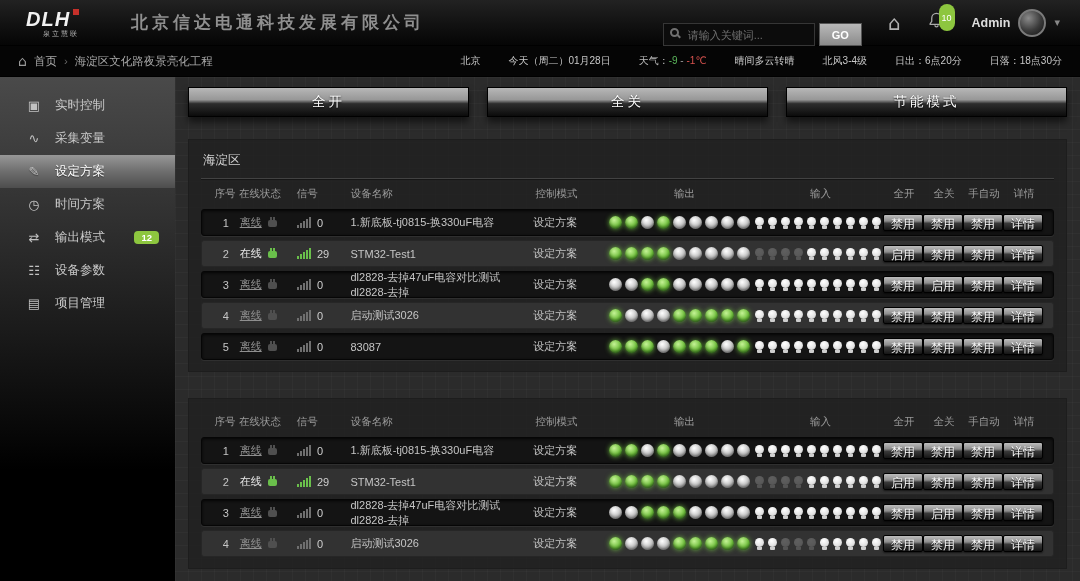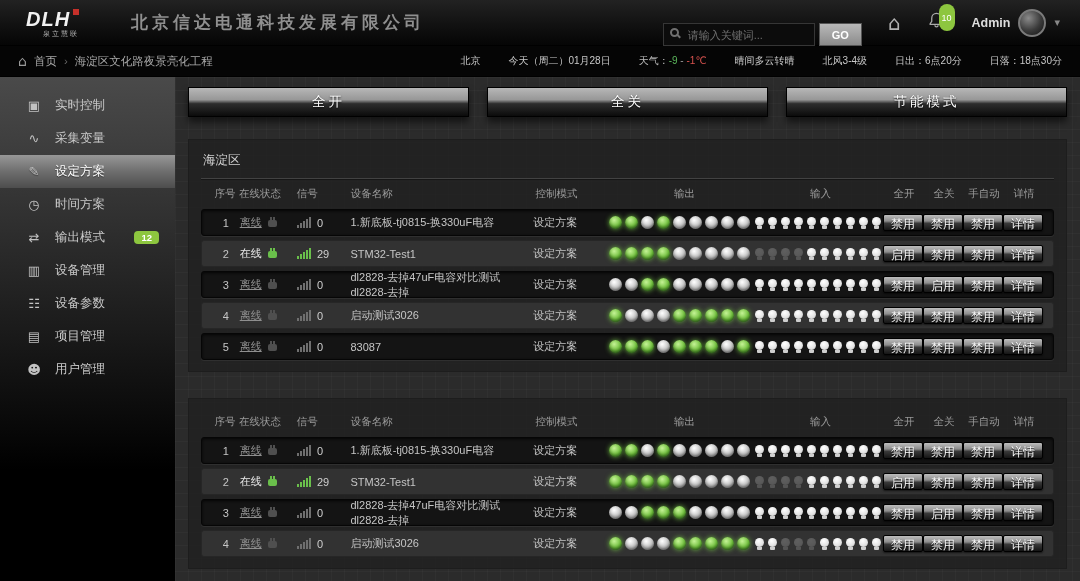--- a/index.html
+++ b/index.html
@@ -202,35 +202,27 @@
       </div>
       <div class="side-item" data-name="sidebar-item-clock">
         <span class="side-icon" data-name="clock-icon"></span>
         <span class="side-label" data-name="sidebar-item-label">时间方案</span>
       </div>
       <div class="side-item" data-name="sidebar-item-swap">
         <span class="side-icon" data-name="swap-icon"></span>
         <span class="side-label" data-name="sidebar-item-label">输出模式</span>
         <span class="side-badge" data-name="sidebar-badge">12</span>
       </div>
-      <div class="side-item" data-name="sidebar-item-device">
-        <span class="side-icon" data-name="device-icon"></span>
-        <span class="side-label" data-name="sidebar-item-label">设备管理</span>
-      </div>
       <div class="side-item" data-name="sidebar-item-network">
         <span class="side-icon" data-name="network-icon"></span>
         <span class="side-label" data-name="sidebar-item-label">设备参数</span>
       </div>
       <div class="side-item" data-name="sidebar-item-list">
         <span class="side-icon" data-name="list-icon"></span>
         <span class="side-label" data-name="sidebar-item-label">项目管理</span>
-      </div>
-      <div class="side-item" data-name="sidebar-item-user">
-        <span class="side-icon" data-name="user-icon"></span>
-        <span class="side-label" data-name="sidebar-item-label">用户管理</span>
       </div>
     </div>
 
   <div class="main" data-name="main-content">
     <div class="actions" data-name="quick-actions">
         <button class="abtn" data-name="action-button">全开</button>
         <button class="abtn" data-name="action-button">全关</button>
         <button class="abtn" data-name="action-button">节能模式</button>
       </div>
 

